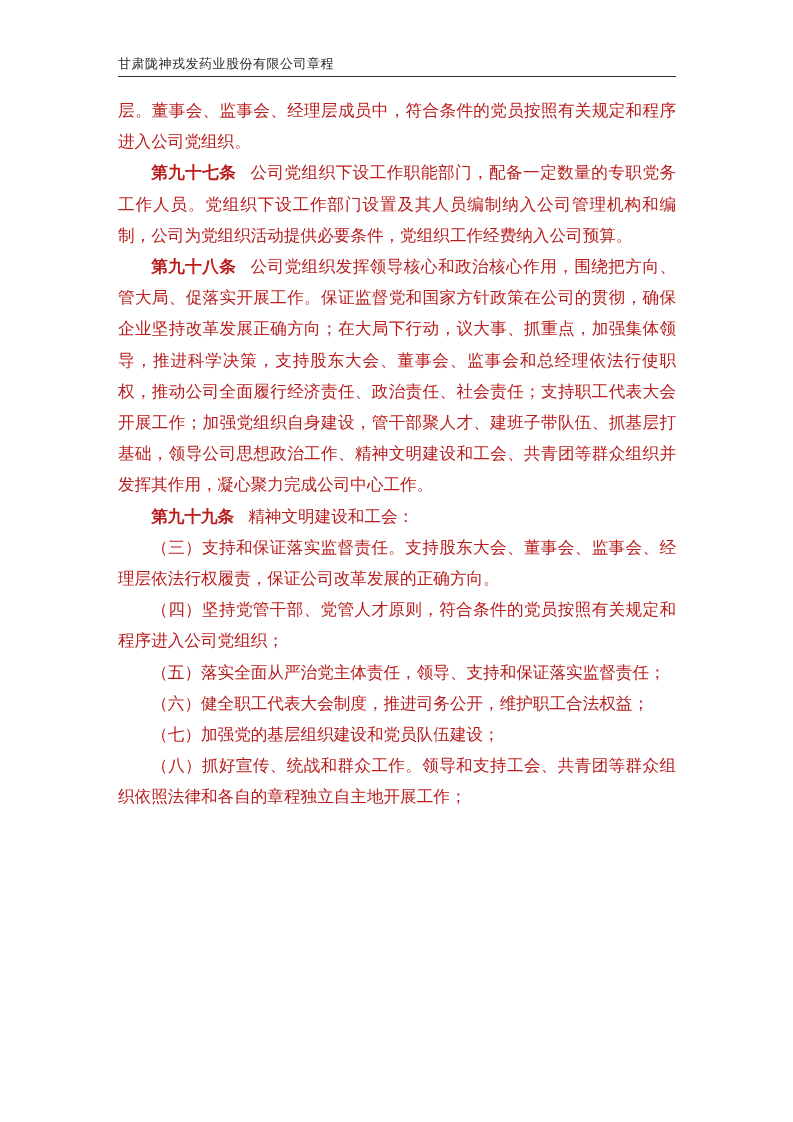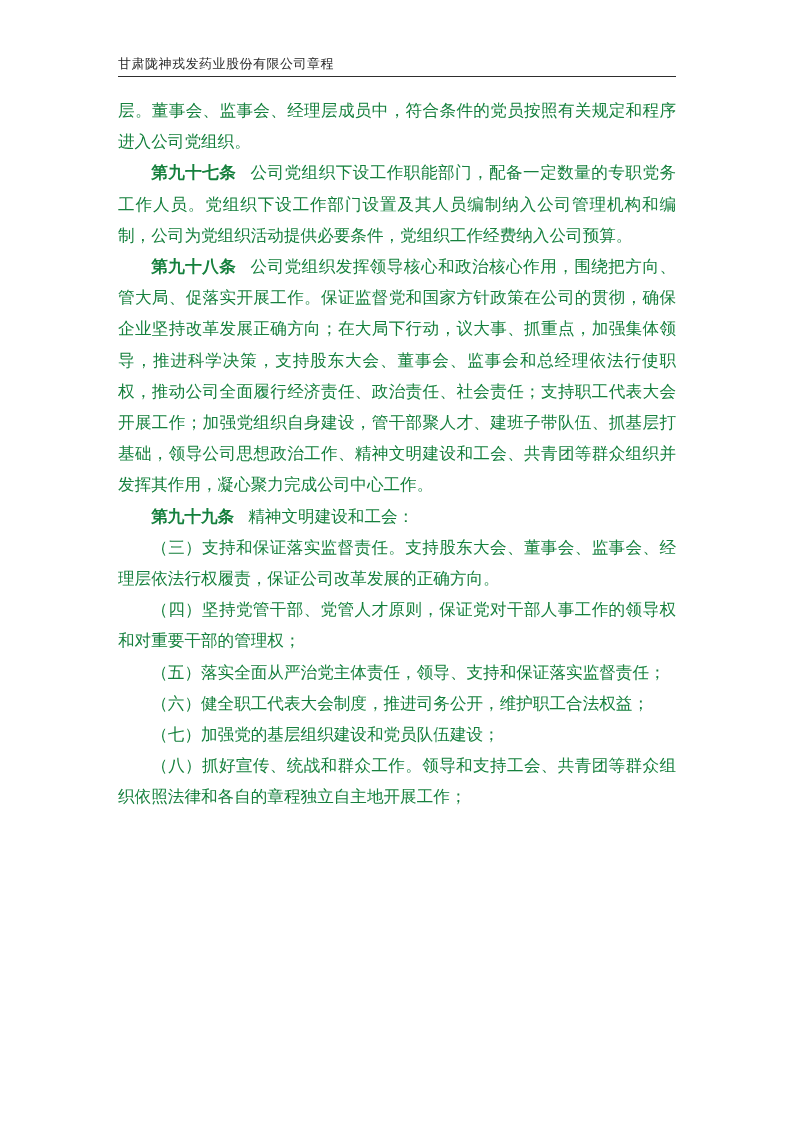--- a/index.html
+++ b/index.html
@@ -29,21 +29,21 @@
     color: #2a2a2a;
   }
   .doc-body {
     position: absolute;
     left: 118px;
     right: 117px;
     top: 95px;
     font-size: 16.6px;
     line-height: 31.2px;
     text-align: justify;
-    color: #15803d;
+    color: #b91c1c;
   }
   .para {
     margin: 0;
     padding: 0;
     text-indent: 0;
   }
   .para.indent {
     text-indent: 2em;
   }
   .article-lead {
@@ -70,21 +70,21 @@
     <span>甘肃陇神戎发药业股份有限公司章程</span>
   </div>
 
   <div class="doc-body">
 
   <p class="para"><span>层。董事会、监事会、经理层成员中，符合条件的党员按照有关规定和程序进入公司党组织。</span></p>
       <p class="para indent"><span class="article-lead">第九十七条</span><span>公司党组织下设工作职能部门，配备一定数量的专职党务工作人员。党组织下设工作部门设置及其人员编制纳入公司管理机构和编制，公司为党组织活动提供必要条件，党组织工作经费纳入公司预算。</span></p>
       <p class="para indent"><span class="article-lead">第九十八条</span><span>公司党组织发挥领导核心和政治核心作用，围绕把方向、管大局、促落实开展工作。保证监督党和国家方针政策在公司的贯彻，确保企业坚持改革发展正确方向；在大局下行动，议大事、抓重点，加强集体领导，推进科学决策，支持股东大会、董事会、监事会和总经理依法行使职权，推动公司全面履行经济责任、政治责任、社会责任；支持职工代表大会开展工作；加强党组织自身建设，管干部聚人才、建班子带队伍、抓基层打基础，领导公司思想政治工作、精神文明建设和工会、共青团等群众组织并发挥其作用，凝心聚力完成公司中心工作。</span></p>
       <p class="para indent"><span class="article-lead">第九十九条</span><span>精神文明建设和工会：</span></p>
       <p class="para indent"><span>（三）支持和保证落实监督责任。支持股东大会、董事会、监事会、经理层依法行权履责，保证公司改革发展的正确方向。</span></p>
-      <p class="para indent"><span>（四）坚持党管干部、党管人才原则，保证党对干部人事工作的领导权和对重要干部的管理权；</span></p>
+      <p class="para indent"><span>（四）坚持党管干部、党管人才原则，符合条件的党员按照有关规定和程序进入公司党组织；</span></p>
       <p class="para indent"><span>（五）落实全面从严治党主体责任，领导、支持和保证落实监督责任；</span></p>
       <p class="para indent"><span>（六）健全职工代表大会制度，推进司务公开，维护职工合法权益；</span></p>
       <p class="para indent"><span>（七）加强党的基层组织建设和党员队伍建设；</span></p>
       <p class="para indent"><span>（八）抓好宣传、统战和群众工作。领导和支持工会、共青团等群众组织依照法律和各自的章程独立自主地开展工作；</span></p>
     </div>
 
   <div class="page-footer">
     <span>21</span>
   </div>
 

